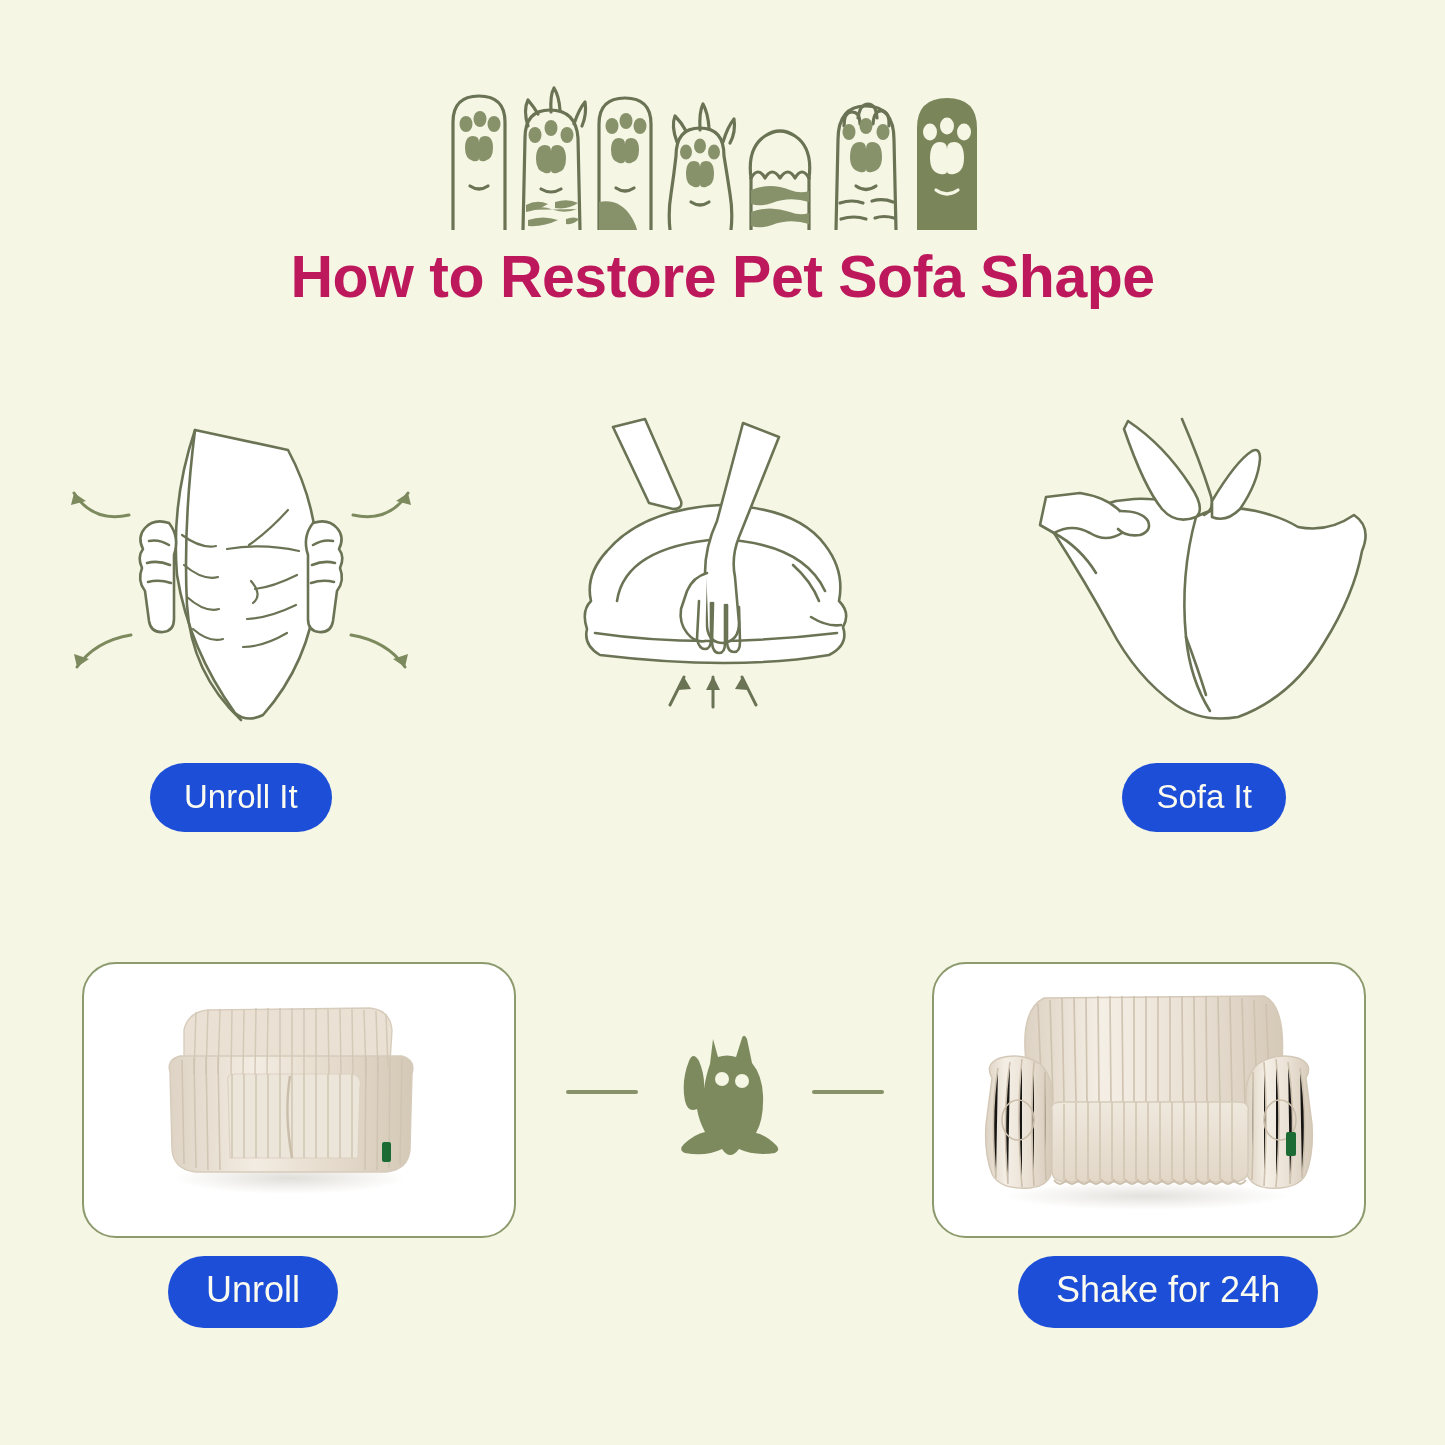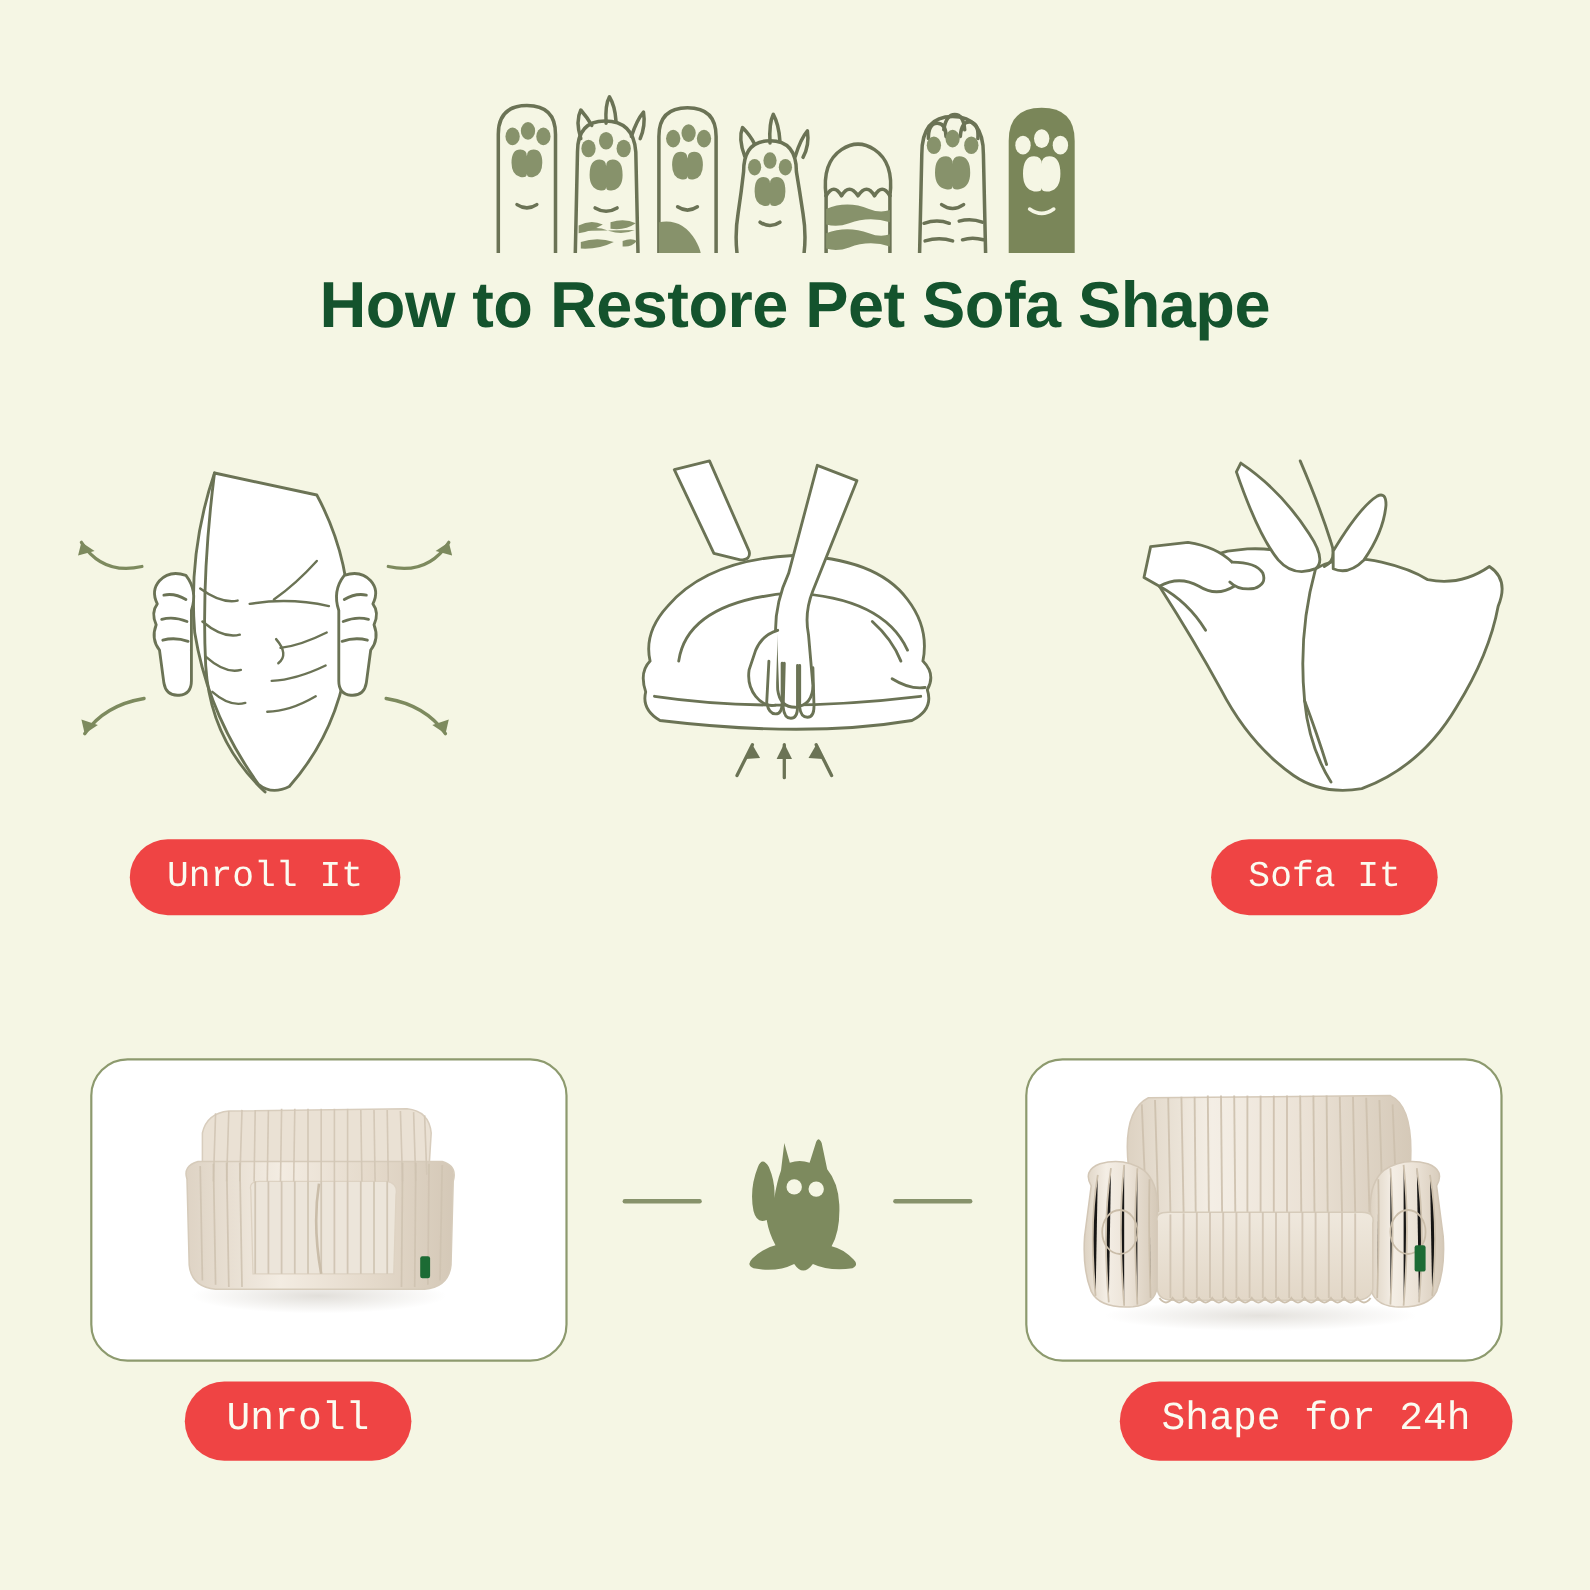--- a/index.html
+++ b/index.html
@@ -33,21 +33,21 @@
   
   .page-title {
     position: absolute;
     left: 0;
     top: 248px;
     width: 1445px;
     text-align: center;
     font-size: 59px;
     font-weight: 700;
     letter-spacing: -0.5px;
-    color: #14532d;
+    color: #be185d;
     line-height: 1;
     white-space: nowrap;
   }
 
   
   .steps-row {
     position: absolute;
     left: 0;
     top: 405px;
     width: 1445px;
@@ -62,29 +62,28 @@
     justify-content: flex-start;
   }
   .step-art {
     height: 330px;
     display: flex;
     align-items: center;
     justify-content: center;
   }
   .pill {
     display: inline-block;
-    background: #ef4444;
+    background: #1d4ed8;
     color: #fbfbf0;
     border-radius: 999px;
     font-size: 33px;
     font-weight: 400;
     line-height: 1;
     padding: 17px 34px 19px 34px;
     white-space: nowrap;
-    font-family: Liberation Mono, monospace;
   }
   .step-pill-wrap {
     margin-top: 28px;
   }
 
   
   .compare-row {
     position: absolute;
     left: 0;
     top: 962px;
@@ -526,17 +525,17 @@
         </svg>
       </div>
     </div>
   </div>
 
   <div class="bottom-labels">
     <span class="lbl left">
       <span class="pill big">Unroll</span>
     </span>
     <span class="lbl right">
-      <span class="pill big">Shape for 24h</span>
+      <span class="pill big">Shake for 24h</span>
     </span>
   </div>
 
 </div>
 
 </body></html>

